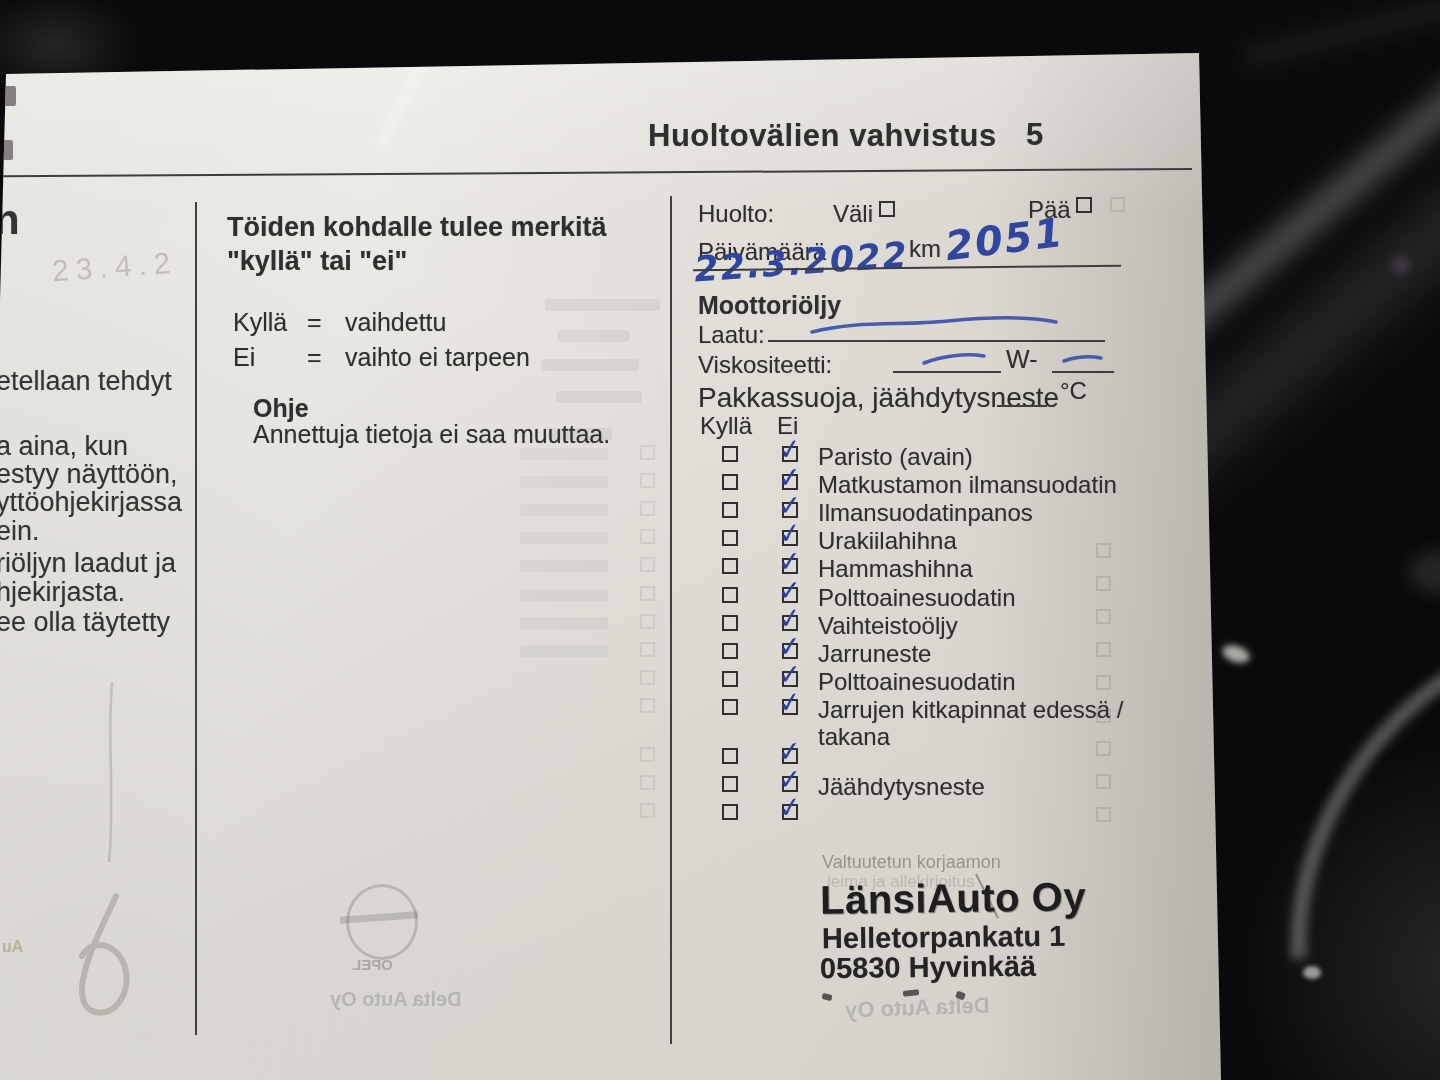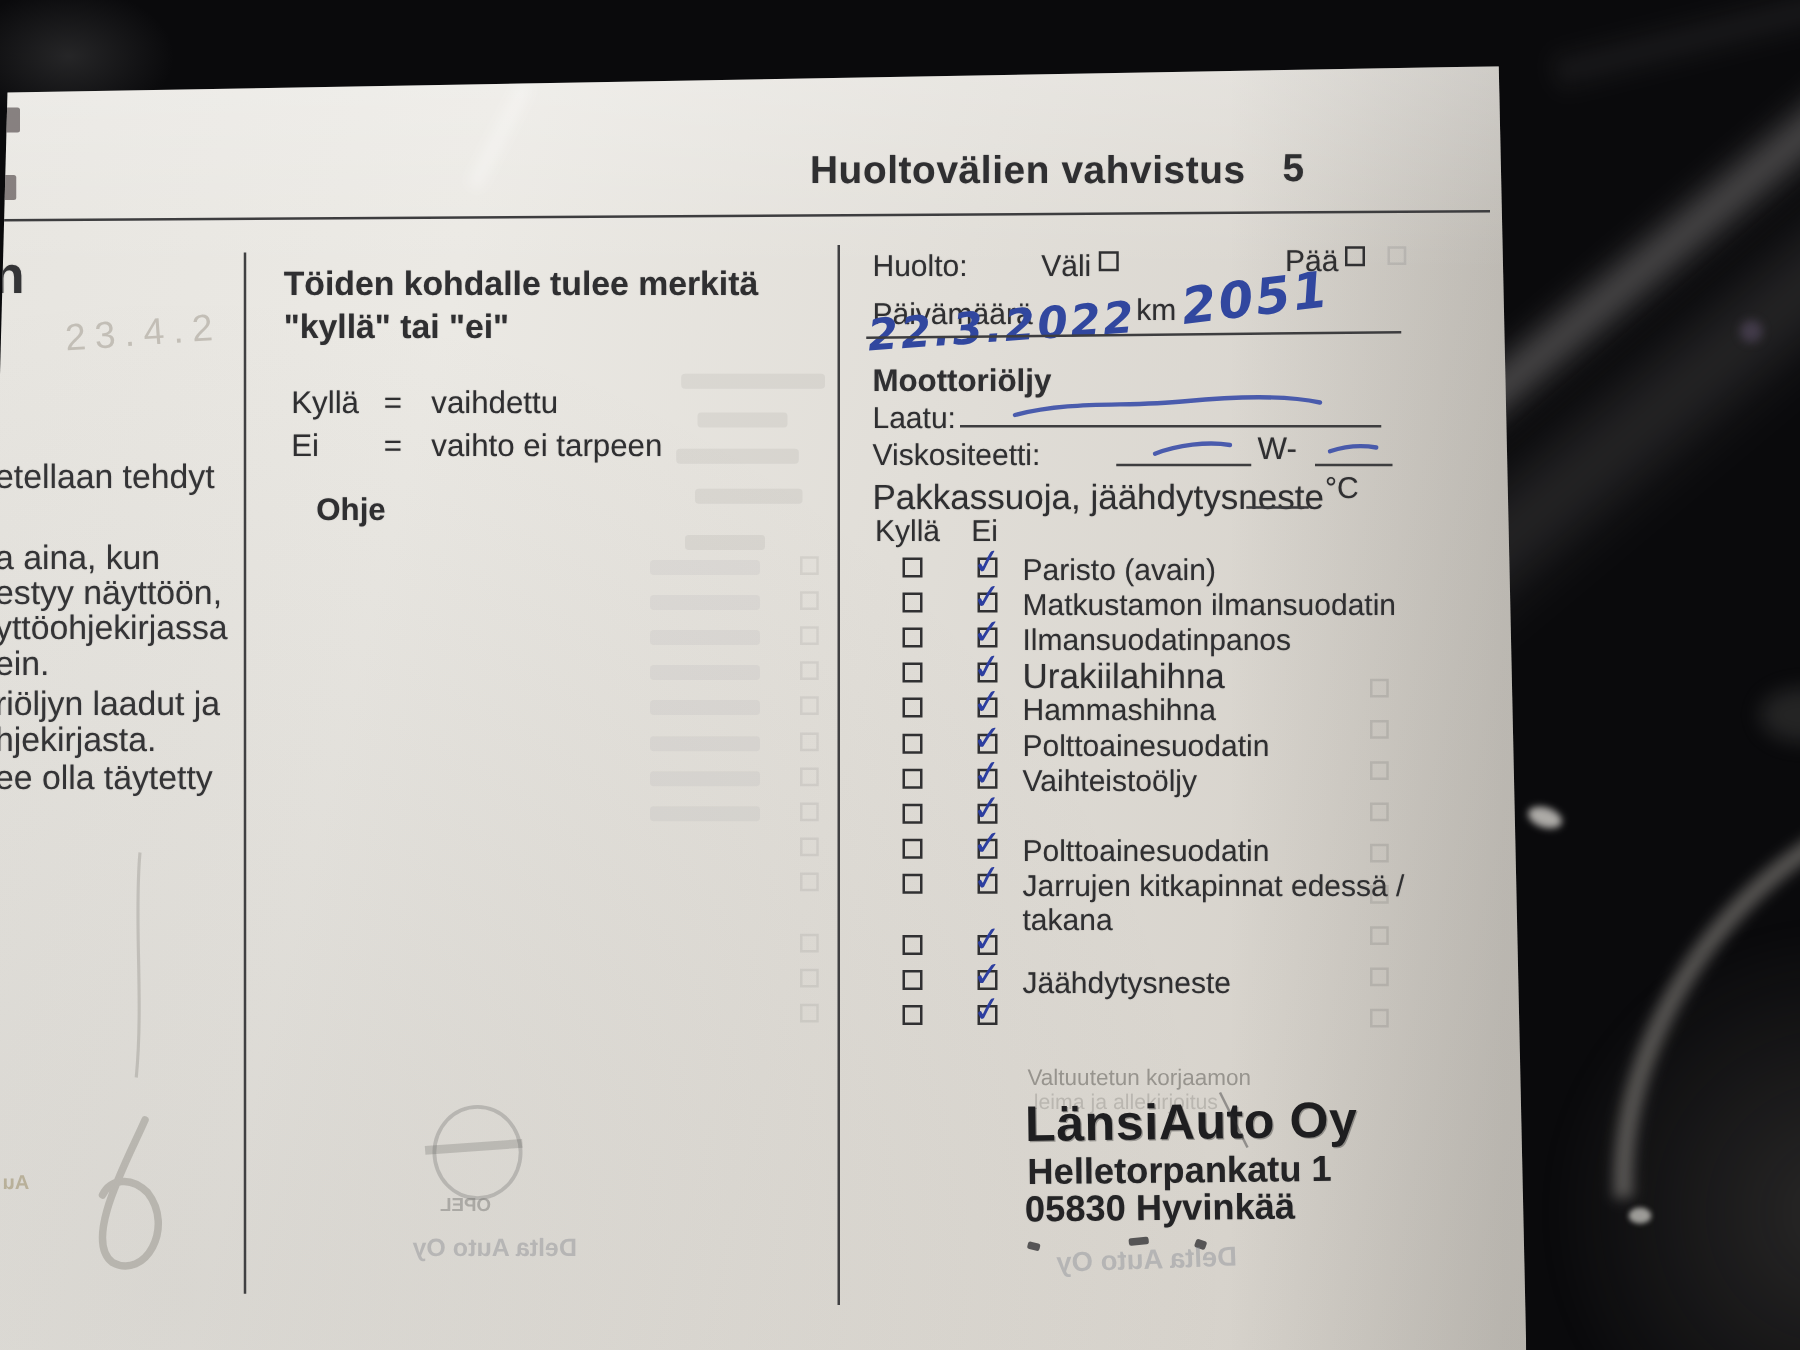--- a/index.html
+++ b/index.html
@@ -94,20 +94,21 @@
 
     <div class="pt b" style="left:227px;top:212px;font-size:27px;">Töiden kohdalle tulee merkitä</div>
     <div class="pt b" style="left:227px;top:246px;font-size:27px;">"kyllä" tai "ei"</div>
     <div class="pt" style="left:233px;top:308px;font-size:25px;">Kyllä</div>
     <div class="pt" style="left:307px;top:308px;font-size:25px;">=</div>
     <div class="pt" style="left:345px;top:308px;font-size:25px;">vaihdettu</div>
     <div class="pt" style="left:233px;top:343px;font-size:25px;">Ei</div>
     <div class="pt" style="left:307px;top:343px;font-size:25px;">=</div>
     <div class="pt" style="left:345px;top:343px;font-size:25px;">vaihto ei tarpeen</div>
     <div class="pt b" style="left:253px;top:394px;font-size:25px;">Ohje</div>
+    <div class="pt" style="left:253px;top:420px;font-size:25px;">Annettuja tietoja ei saa muuttaa.</div>
 
     <div class="pt" style="left:698px;top:200px;font-size:24px;">Huolto:</div>
     <div class="pt" style="left:833px;top:200px;font-size:24px;">Väli</div>
     <div class="box" style="left:879px;top:201px;"></div>
     <div class="pt" style="left:1028px;top:196px;font-size:24px;">Pää</div>
     <div class="box" style="left:1076px;top:197px;"></div>
 
     <div class="pt" style="left:698px;top:238px;font-size:24px;">Päivämäärä</div>
     <div class="pt" style="left:897px;top:235px;font-size:24px;margin-left:12px;">km</div>
     <div class="hand" style="left:945px;top:216px;font-size:40px;transform:rotate(-7deg);letter-spacing:2px;">2051</div>
@@ -147,21 +148,21 @@
         <div style="position: absolute; left: 700px; top: 501px; width: 445px; height: 30px;">
           <span class="box" style="left: 22px; top: 1px;"></span>
           <span class="box" style="left: 82px; top: 1px;"></span>
           <span class="check" style="left: 78px; top: -12px; transform: rotate(-2deg);">✓</span>
           <span class="pt" style="left: 118px; top: -2px; font-size: 24px; width: 335px; line-height: 27px;">Ilmansuodatinpanos</span>
         </div>
         <div style="position: absolute; left: 700px; top: 529px; width: 445px; height: 30px;">
           <span class="box" style="left: 22px; top: 1px;"></span>
           <span class="box" style="left: 82px; top: 1px;"></span>
           <span class="check" style="left: 78px; top: -12px; transform: rotate(-8deg);">✓</span>
-          <span class="pt" style="left: 118px; top: -2px; font-size: 28px; width: 335px; line-height: 27px;">Urakiilahihna</span>
+          <span class="pt" style="left: 118px; top: -2px; font-size: 24px; width: 335px; line-height: 27px;">Urakiilahihna</span>
         </div>
         <div style="position: absolute; left: 700px; top: 557px; width: 445px; height: 30px;">
           <span class="box" style="left: 22px; top: 1px;"></span>
           <span class="box" style="left: 82px; top: 1px;"></span>
           <span class="check" style="left: 78px; top: -12px; transform: rotate(-5deg);">✓</span>
           <span class="pt" style="left: 118px; top: -2px; font-size: 24px; width: 335px; line-height: 27px;">Hammashihna</span>
         </div>
         <div style="position: absolute; left: 700px; top: 586px; width: 445px; height: 30px;">
           <span class="box" style="left: 22px; top: 1px;"></span>
           <span class="box" style="left: 82px; top: 1px;"></span>
@@ -171,20 +172,21 @@
         <div style="position: absolute; left: 700px; top: 614px; width: 445px; height: 30px;">
           <span class="box" style="left: 22px; top: 1px;"></span>
           <span class="box" style="left: 82px; top: 1px;"></span>
           <span class="check" style="left: 78px; top: -12px; transform: rotate(-8deg);">✓</span>
           <span class="pt" style="left: 118px; top: -2px; font-size: 24px; width: 335px; line-height: 27px;">Vaihteistoöljy</span>
         </div>
         <div style="position: absolute; left: 700px; top: 642px; width: 445px; height: 30px;">
           <span class="box" style="left: 22px; top: 1px;"></span>
           <span class="box" style="left: 82px; top: 1px;"></span>
           <span class="check" style="left: 78px; top: -12px; transform: rotate(-5deg);">✓</span>
+          <span class="pt" style="left: 118px; top: -2px; font-size: 24px; width: 335px; line-height: 27px;">Jarruneste</span>
         </div>
         <div style="position: absolute; left: 700px; top: 670px; width: 445px; height: 30px;">
           <span class="box" style="left: 22px; top: 1px;"></span>
           <span class="box" style="left: 82px; top: 1px;"></span>
           <span class="check" style="left: 78px; top: -12px; transform: rotate(-2deg);">✓</span>
           <span class="pt" style="left: 118px; top: -2px; font-size: 24px; width: 335px; line-height: 27px;">Polttoainesuodatin</span>
         </div>
         <div style="position: absolute; left: 700px; top: 698px; width: 445px; height: 30px;">
           <span class="box" style="left: 22px; top: 1px;"></span>
           <span class="box" style="left: 82px; top: 1px;"></span>

